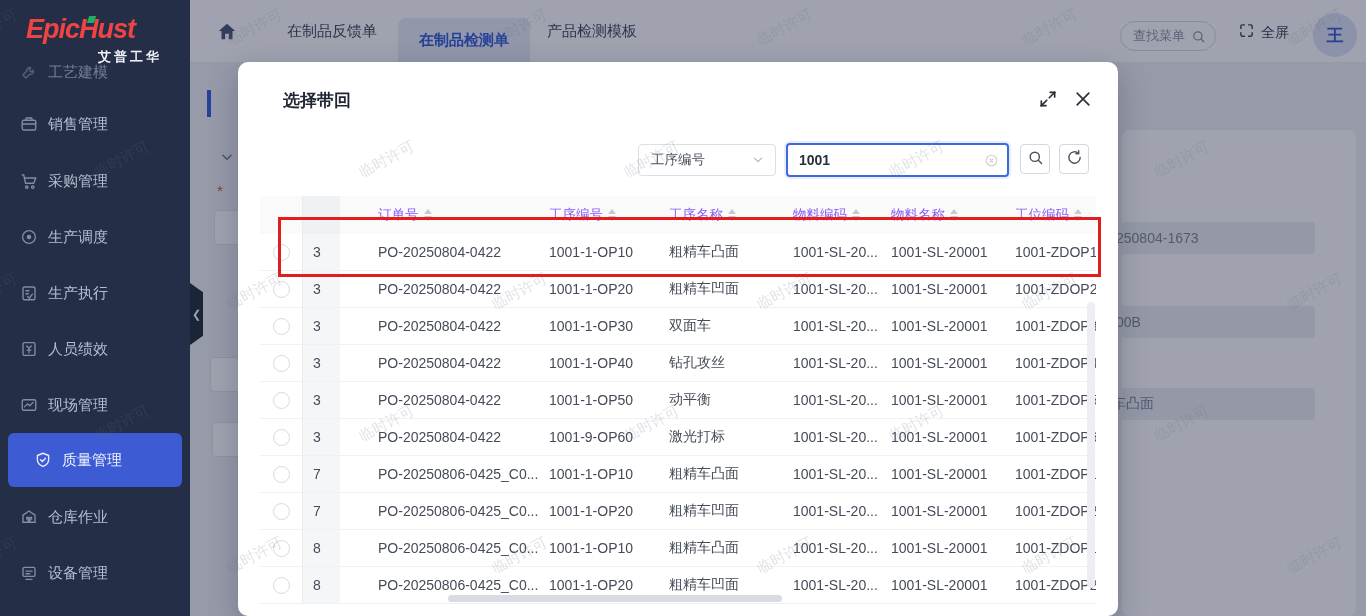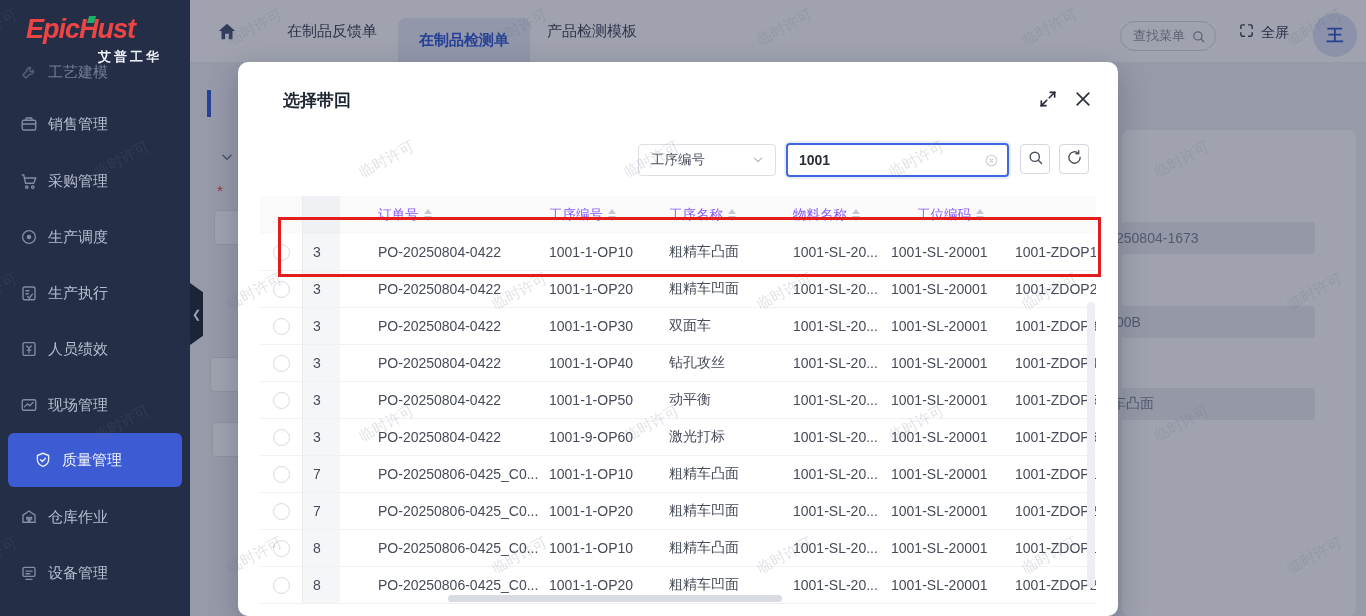--- a/index.html
+++ b/index.html
@@ -317,20 +317,27 @@
           </div>
           <div class="c c3">
             <span>工序编号</span>
             <span class="sorter">
               <i class="up"></i>
               <i class="dn"></i>
             </span>
           </div>
           <div class="c c4">
             <span>工序名称</span>
+            <span class="sorter">
+              <i class="up"></i>
+              <i class="dn"></i>
+            </span>
+          </div>
+          <div class="c c5">
+            <span>物料编码</span>
             <span class="sorter">
               <i class="up"></i>
               <i class="dn"></i>
             </span>
           </div>
           <div class="c c6">
             <span>物料名称</span>
             <span class="sorter">
               <i class="up"></i>
               <i class="dn"></i>

